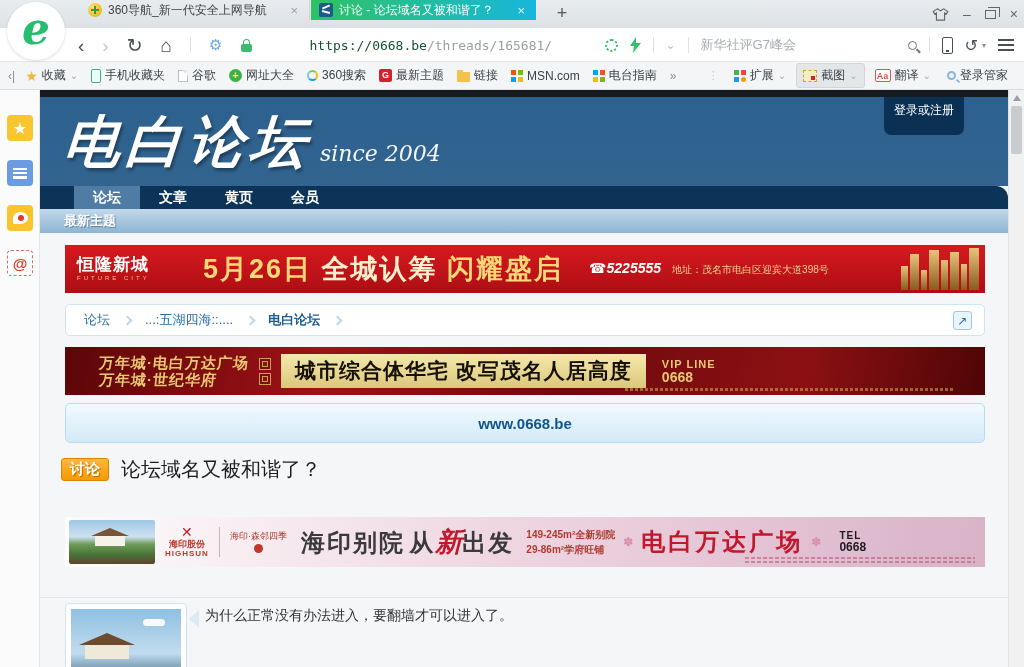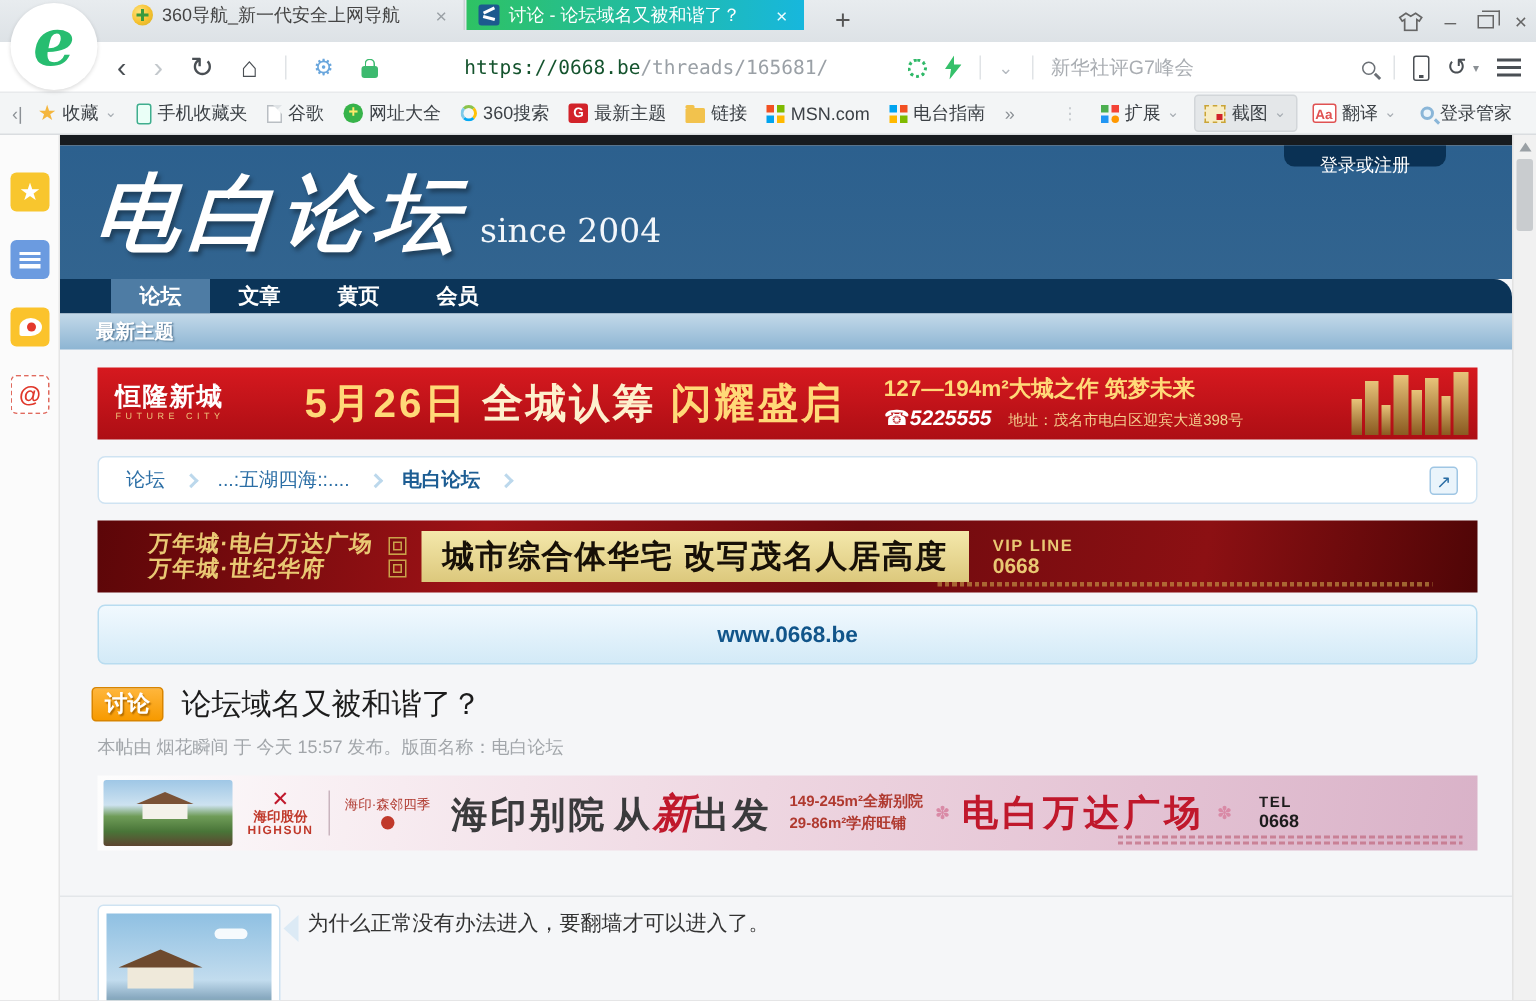--- a/index.html
+++ b/index.html
@@ -125,22 +125,22 @@
   .sc-thumb { position:absolute; top:16px; left:2px; width:11px; height:48px; background:#c9cccf; border-radius:2px; }
 
   
   .content { position:absolute; left:40px; top:90px; width:968px; height:577px; background:#f5f6f8; overflow:hidden; }
   .dark-strip { position:absolute; left:0; top:0; width:968px; height:7px; background:#171b1f; }
   .pg-header { position:absolute; left:0; top:7px; width:968px; height:89px;
                background:linear-gradient(180deg,#2c608e,#32648f); }
   .site-logo { position:absolute; left:24px; top:8px; display:flex; align-items:baseline; }
   .logo-cn { font-family:"DejaVu Serif",serif; font-size:56px; font-weight:bold; color:#fff;
              font-style:italic; letter-spacing:6px; text-shadow:2px 3px 3px rgba(0,0,0,.35); transform:skewX(-4deg); }
-  .logo-since { font-family:"DejaVu Serif",serif; font-size:22px; color:#f2f6fa; margin-left:8px; }
-  .login-btn { position:absolute; right:44px; top:0; height:14px; padding:0 24px;
+  .logo-since { font-family:"DejaVu Serif",serif; font-style:italic; font-size:22px; color:#f2f6fa; margin-left:8px; }
+  .login-btn { position:absolute; right:44px; top:0; height:38px; padding:0 10px;
                background:#0a3154; color:#fff; font-size:12px; line-height:26px;
                border-radius:0 0 7px 7px; }
   .pg-nav { position:absolute; left:0; top:96px; width:968px; height:23px; background:#0b3458;
             border-top-right-radius:12px; display:flex; align-items:stretch; padding-left:34px; }
   .nav-tab { color:#fff; font-size:14px; font-weight:bold; line-height:23px; padding:0 19px; }
   .nav-tab.active { background:#4e7ca4; }
   .subnav { position:absolute; left:0; top:119px; width:968px; height:24px;
             background:linear-gradient(180deg,#c3d9e9,#8db5d3); }
   .subnav-label { font-size:13px; font-weight:bold; color:#fff; line-height:24px; padding-left:24px;
                   text-shadow:1px 1px 1px #5c7f9c; }
@@ -436,21 +436,20 @@
       <div class="b1-logo">
         <div class="b1-logo-cn">恒隆新城</div>
         <div class="b1-logo-en">FUTURE CITY</div>
       </div>
       <div class="b1-main">
         <span class="b1-gold">5月26日</span>
         <span class="b1-cream">全城认筹</span>
         <span class="b1-gold">闪耀盛启</span>
       </div>
       <div class="b1-right">
-        <div class="b1-rt">127—194m²大城之作 筑梦未来</div>
         <div class="b1-rb">
           <span class="b1-phone">☎5225555</span>
           <span class="b1-addr">地址：茂名市电白区迎宾大道398号</span>
         </div>
       </div>
       <div class="b1-city">
         <i style="width:7px;height:24px"></i>
           <i style="width:9px;height:36px"></i>
           <i style="width:6px;height:20px"></i>
         <i style="width:10px;height:40px"></i>
@@ -491,21 +490,20 @@
     </div>
 
     <div class="bluebox">
       <span>www.0668.be</span>
     </div>
 
     <div class="thread-row">
       <span class="thread-badge">讨论</span>
       <span class="thread-title">论坛域名又被和谐了？</span>
     </div>
-    <div class="thread-meta">本帖由 烟花瞬间 于 今天 15:57 发布。版面名称：电白论坛</div>
 
     <div class="banner3">
       <div class="b3-photo"></div>
       <div class="b3-logo">
         <div class="b3-x">✕</div>
         <div class="b3-brand">海印股份</div>
         <div class="b3-brand-en">HIGHSUN</div>
       </div>
       <div class="b3-div"></div>
       <div class="b3-season">

